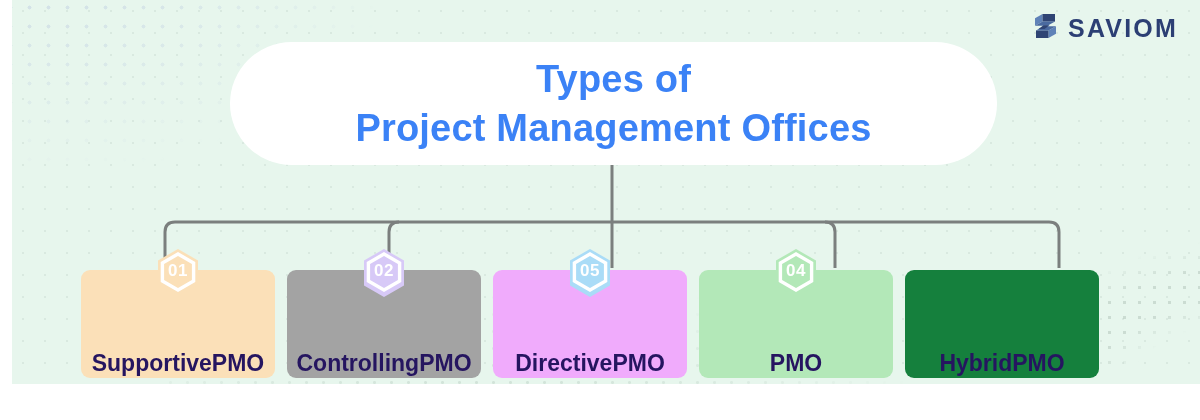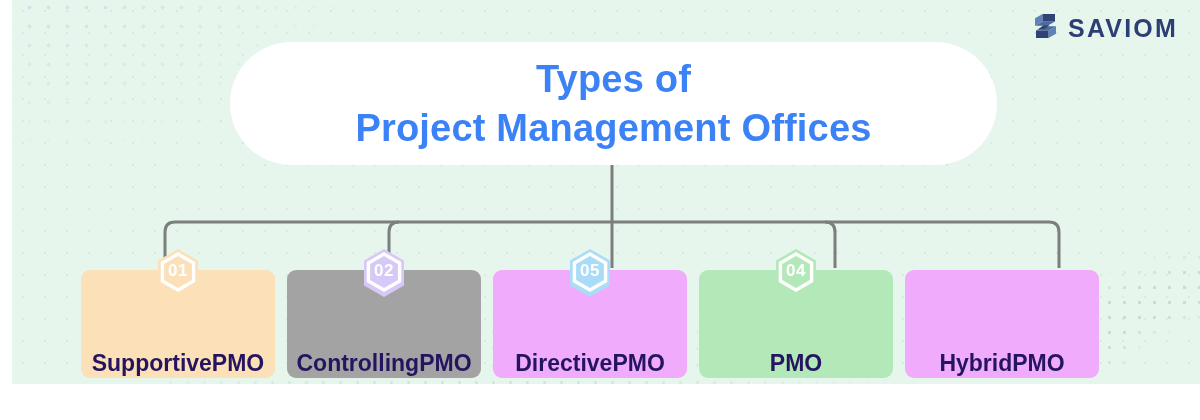--- a/index.html
+++ b/index.html
@@ -273,21 +273,21 @@
           <polygon points="22,6 37.6,15 37.6,33 22,42 6.4,33 6.4,15" fill="none" stroke="#ffffff" stroke-width="3.4"></polygon>
         </svg>
         <span class="badge-num">04</span>
       </div>
       <div class="card" style="background:#b3e8b8">
         <div class="card-label">PMO</div>
       </div>
     </div>
 
     <div class="card-wrap">
-      <div class="card" style="background:#f0abfc">
+      <div class="card" style="background:#15803d">
         <div class="card-label">Hybrid</div>
         <div class="card-label">PMO</div>
       </div>
     </div>
 
   </div>
 
   <div class="title-pill">
     <div class="title-line">Types of</div>
     <div class="title-line">Project Management Offices</div>

